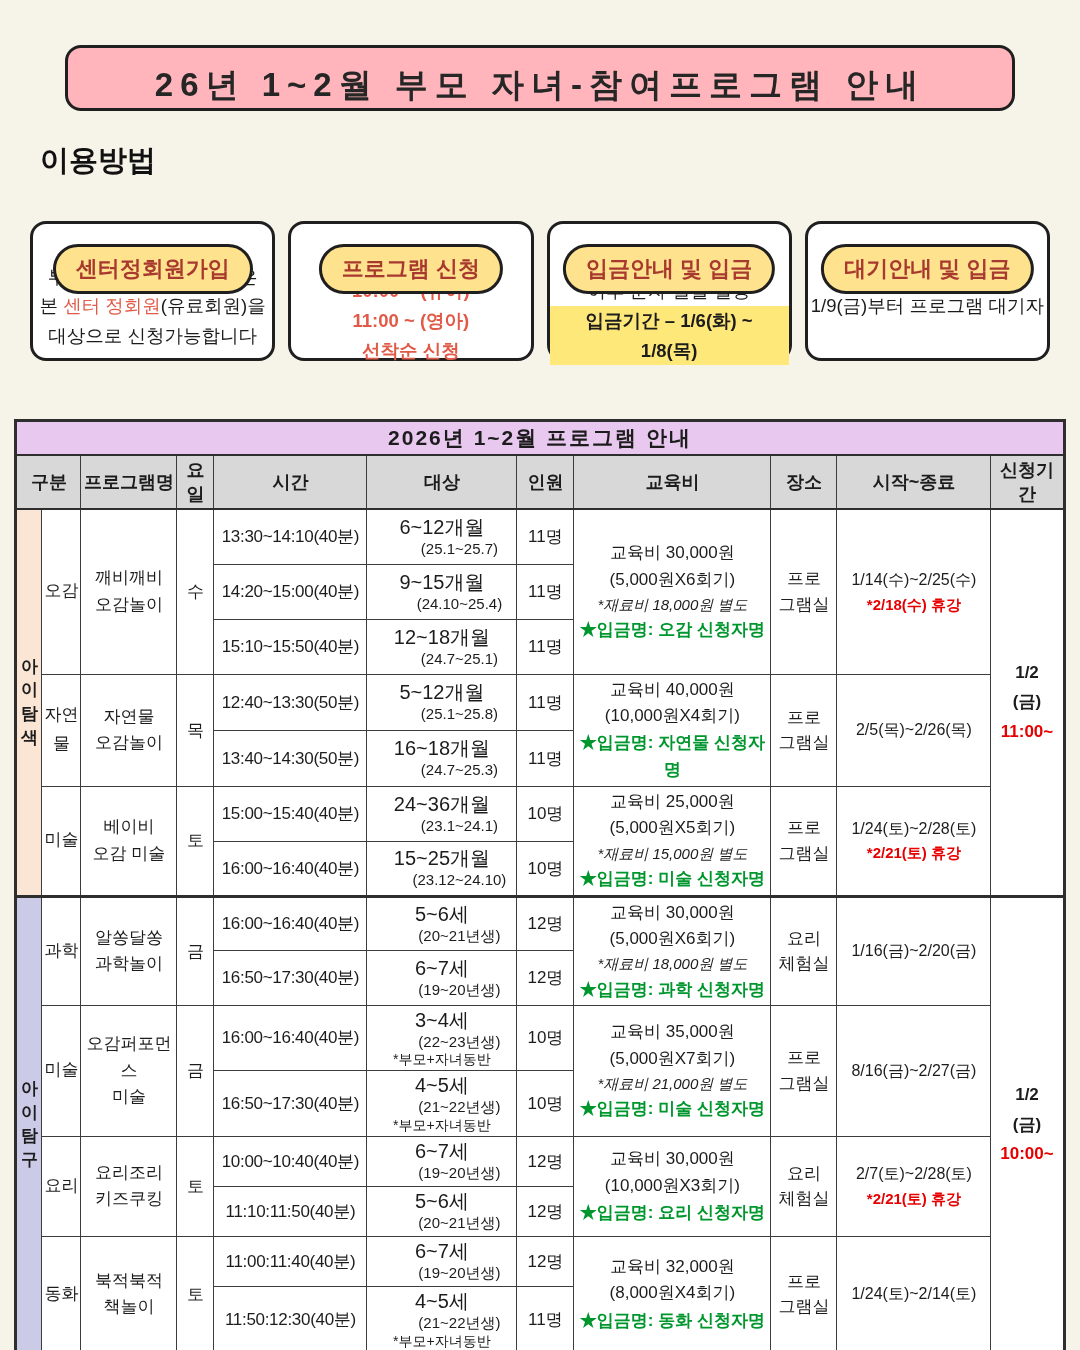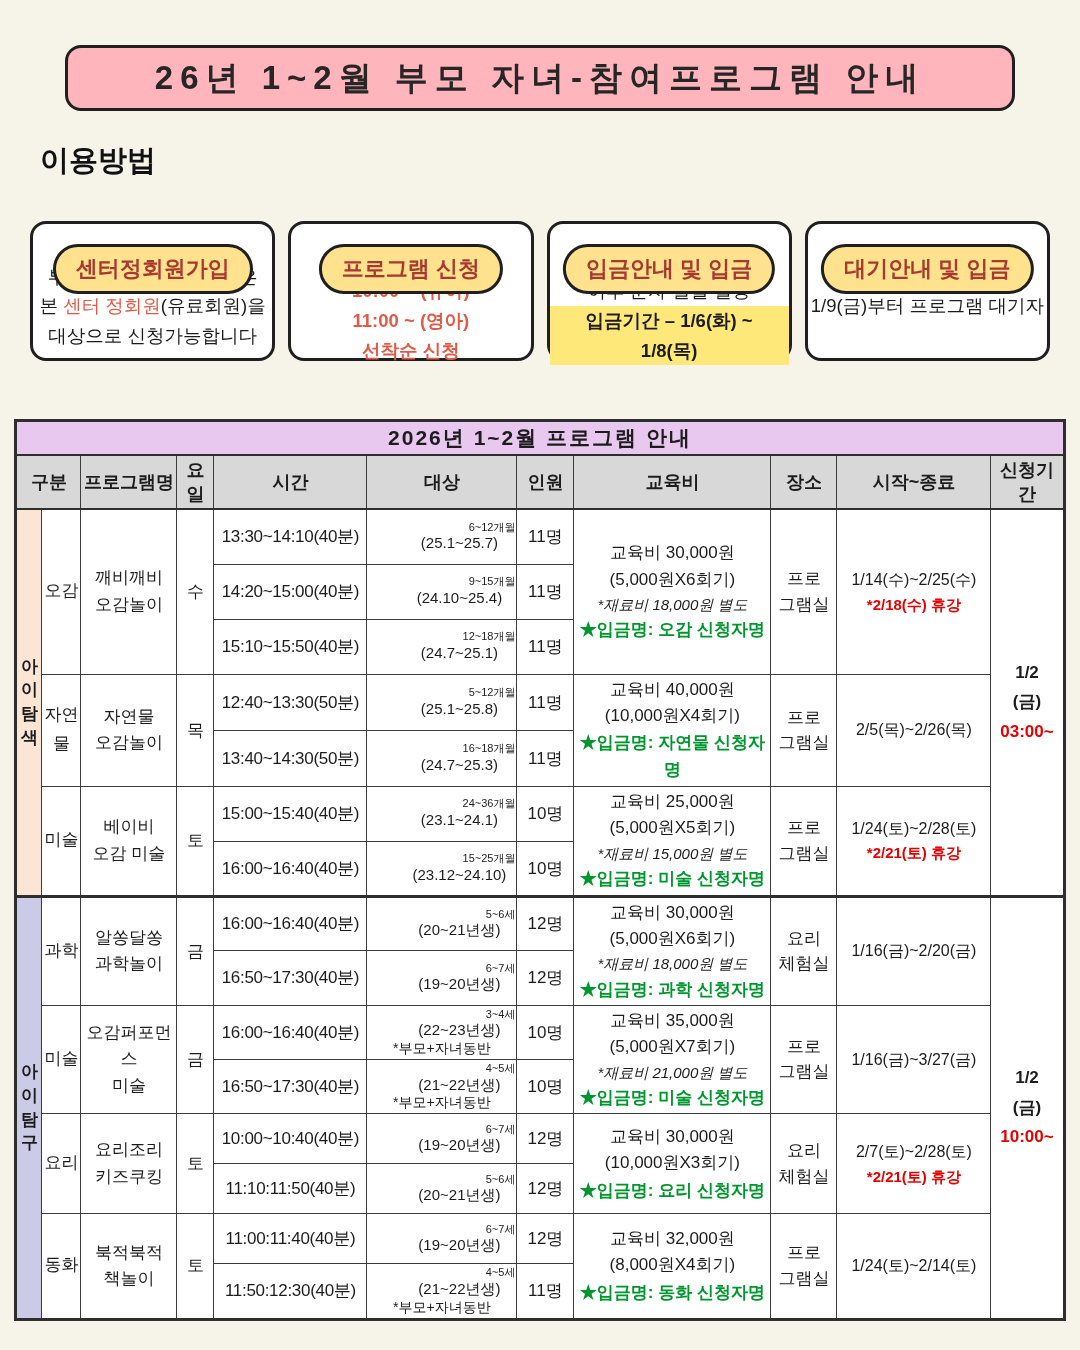--- a/index.html
+++ b/index.html
@@ -11,21 +11,21 @@
     color: #1c1c1c;
     overflow: hidden;
   }
   
   .banner {
     margin: 45px 65px 0 65px;
     height: 66px;
     background: #ffb5bb;
     border: 3px solid #1f1f1f;
     border-radius: 16px;
-    display: flex; align-items: center; justify-content: center;
+    display: flex; align-items: flex-end; justify-content: center;
     font-size: 33px; font-weight: bold; letter-spacing: 7px;
     color: #262626;
   }
   
   .usage-heading {
     margin: 30px 0 0 40px;
     font-size: 29px; font-weight: bold; color: #111;
   }
   .boxes {
     display: flex;
@@ -112,21 +112,21 @@
   td.sec-quest   { background: #cbcbe8; }
   td.cat {
     font-size: 18px; line-height: 1.7;
     word-break: break-all;
     padding: 0 4px;
   }
   .ml { white-space: pre-line; }
   td.pname { font-size: 18px; line-height: 1.55; }
   td.day { font-size: 18px; }
   td.time-cell { font-size: 16.5px; letter-spacing: -0.3px; }
-  td.target .t1 { font-size: 11px; line-height: 1.25; text-align: right; }
+  td.target .t1 { font-size: 20px; line-height: 1.25; }
   td.target .t2 { font-size: 15px;   line-height: 1.25; padding-left: 35px; }
   td.target .t3 { font-size: 14px;   line-height: 1.2; }
   td.count { font-size: 16.5px; }
   td.fee .fl   { font-size: 17px; line-height: 1.55; }
   td.fee .fnote{ font-size: 15px; font-style: italic; line-height: 1.55; }
   td.fee .fdep { font-size: 17px; font-weight: bold; color: #00962e; line-height: 1.6; }
   td.place { font-size: 17.5px; line-height: 1.5; }
   td.period .range { font-size: 16px; line-height: 1.6; }
   td.period .pnote { font-size: 15px; color: #e60000; font-weight: bold; line-height: 1.6; }
   td.apply { font-size: 18px; font-weight: bold; line-height: 1.75; }
@@ -232,21 +232,21 @@
     </td>
     <td class="place ml" rowspan="3">프로
 그램실</td>
     <td class="period" rowspan="3">
       <div class="range">1/14(수)~2/25(수)</div>
       <div class="pnote">*2/18(수) 휴강</div>
     </td>
     <td class="apply" rowspan="7">
       <div>1/2</div>
       <div>(금)</div>
-      <div class="atime">03:00~</div>
+      <div class="atime">11:00~</div>
     </td>
   </tr>
   <tr class="r1">
     <td class="time-cell">14:20~15:00(40분)</td>
     <td class="target">
       <div class="t1">9~15개월</div>
       <div class="t2">(24.10~25.4)</div>
     </td>
     <td class="count">11명</td>
   </tr>
@@ -375,21 +375,21 @@
     <td class="count">10명</td>
     <td class="fee" rowspan="2">
       <div class="fl">교육비 35,000원</div>
       <div class="fl">(5,000원X7회기)</div>
       <div class="fnote">*재료비 21,000원 별도</div>
       <div class="fdep">★입금명: 미술 신청자명</div>
     </td>
     <td class="place ml" rowspan="2">프로
 그램실</td>
     <td class="period" rowspan="2">
-      <div class="range">1/16(금)~3/27(금)</div>
+      <div class="range">8/16(금)~2/27(금)</div>
     </td>
   </tr>
   <tr class="r2">
     <td class="time-cell">16:50~17:30(40분)</td>
     <td class="target">
       <div class="t1">4~5세</div>
       <div class="t2">(21~22년생)</div>
       <div class="t3">*부모+자녀동반</div>
     </td>
     <td class="count">10명</td>

